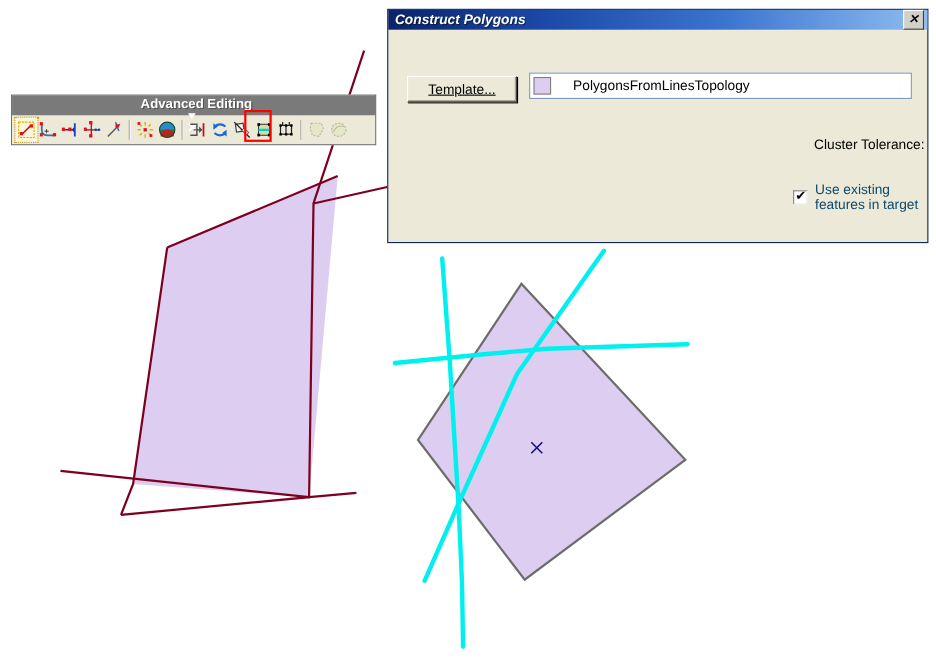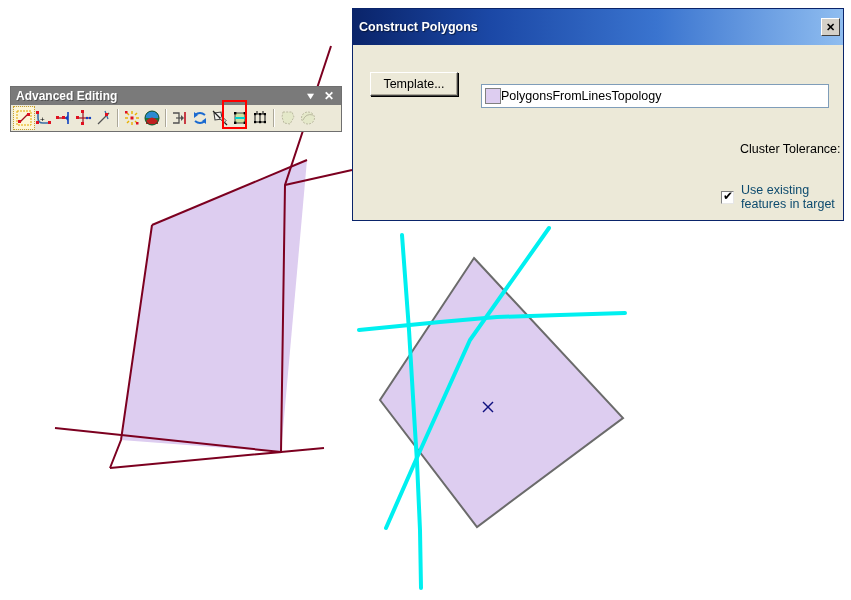--- a/index.html
+++ b/index.html
@@ -17,21 +17,21 @@
   
   .toolbar {
     position:absolute; left:10px; top:86px; width:330px;
     border:1px solid #6f6f6f;
     background:#ece9d8;
     box-shadow: 0 0 0 1px #ffffff inset;
   }
   .toolbar-titlebar {
     height:18px; background:#7a7a7a;
     display:flex; align-items:center;
-    padding-left:5px; box-sizing:border-box;
+    padding-left:5px; box-sizing:border-box;flex-direction:column;
   }
   .toolbar-title {
     color:#ffffff; font-size:12px; font-weight:bold;
     letter-spacing:0px; white-space:nowrap;
     text-shadow: 1px 1px 0 rgba(0,0,0,.35);
   }
   .toolbar-tb-spacer { flex:1 1 auto; }
   .tb-chevron {
     color:#fff; font-size:9px; line-height:1; margin-right:9px;
     transform: scaleX(1.3);
@@ -57,23 +57,23 @@
   }
 
   
   .dialog {
     position:absolute; left:352px; top:8px; width:492px; height:213px;
     background:#ece9d8;
     border:1px solid #0a246a;
     box-sizing:border-box;
   }
   .dlg-titlebar {
-    height:36px;
+    height:18px;
     background:linear-gradient(to right,#0a246a 0%,#1b48a6 28%,#3a74cf 62%,#8fbdf0 100%);
-    display:flex; align-items:center; padding:0 3px 0 6px; box-sizing:border-box;
+    display:flex; align-items:center; padding:0 3px 0 6px; box-sizing:border-box;font-style:italic;
   }
   .dlg-title {
     color:#ffffff; font-size:12.5px; font-weight:bold; white-space:nowrap;
     text-shadow: 1px 1px 1px rgba(0,0,0,.5);
   }
   .dlg-spacer { flex:1 1 auto; }
   .dlg-close {
     width:17px; height:16px; background:#d4d0c8;
     border:1px solid #ffffff; border-right-color:#404040; border-bottom-color:#404040;
     display:flex; align-items:center; justify-content:center;
@@ -84,32 +84,32 @@
   .win-btn {
     background:#ece9d8;
     border:1px solid #ffffff;
     border-right-color:#424242; border-bottom-color:#424242;
     box-shadow: 1px 1px 0 0 #000 , inset -1px -1px 0 0 #aca899;
     font-size:12.5px; color:#000; text-align:center;
     display:flex; align-items:center; justify-content:center;
     box-sizing:border-box;
   }
 
-  #template-button { position:absolute; left:17px; top:27px; width:88px; height:24px; }
+  #template-button { position:absolute; left:17px; top:42px; width:100px; height:24px;text-decoration:underline; }
 
   .textbox {
     background:#ffffff;
     border:1px solid #7f9db9;
     box-sizing:border-box;
     display:flex; align-items:center;
     font-size:12.5px; color:#000;
   }
   #template-field {
     position:absolute; left:128px; top:39px; width:348px; height:24px;
-    padding-left:3px; gap:0;
+    padding-left:3px; gap:20px;
   }
   .swatch { width:14px; height:14px; background:#ddcdf0; border:1px solid #808080;
             flex:0 0 auto; }
 
   #cluster-label { position:absolute; left:363px; top:97px; font-size:12.5px; color:#000;margin-left:24px; }
   .lbl { position:absolute; font-size:12.5px; color:#000; white-space:nowrap; }
 
   .checkrow { position:absolute; left:368px; top:138px; display:flex;
               align-items:center; gap:7px; }
   .checkbox {

